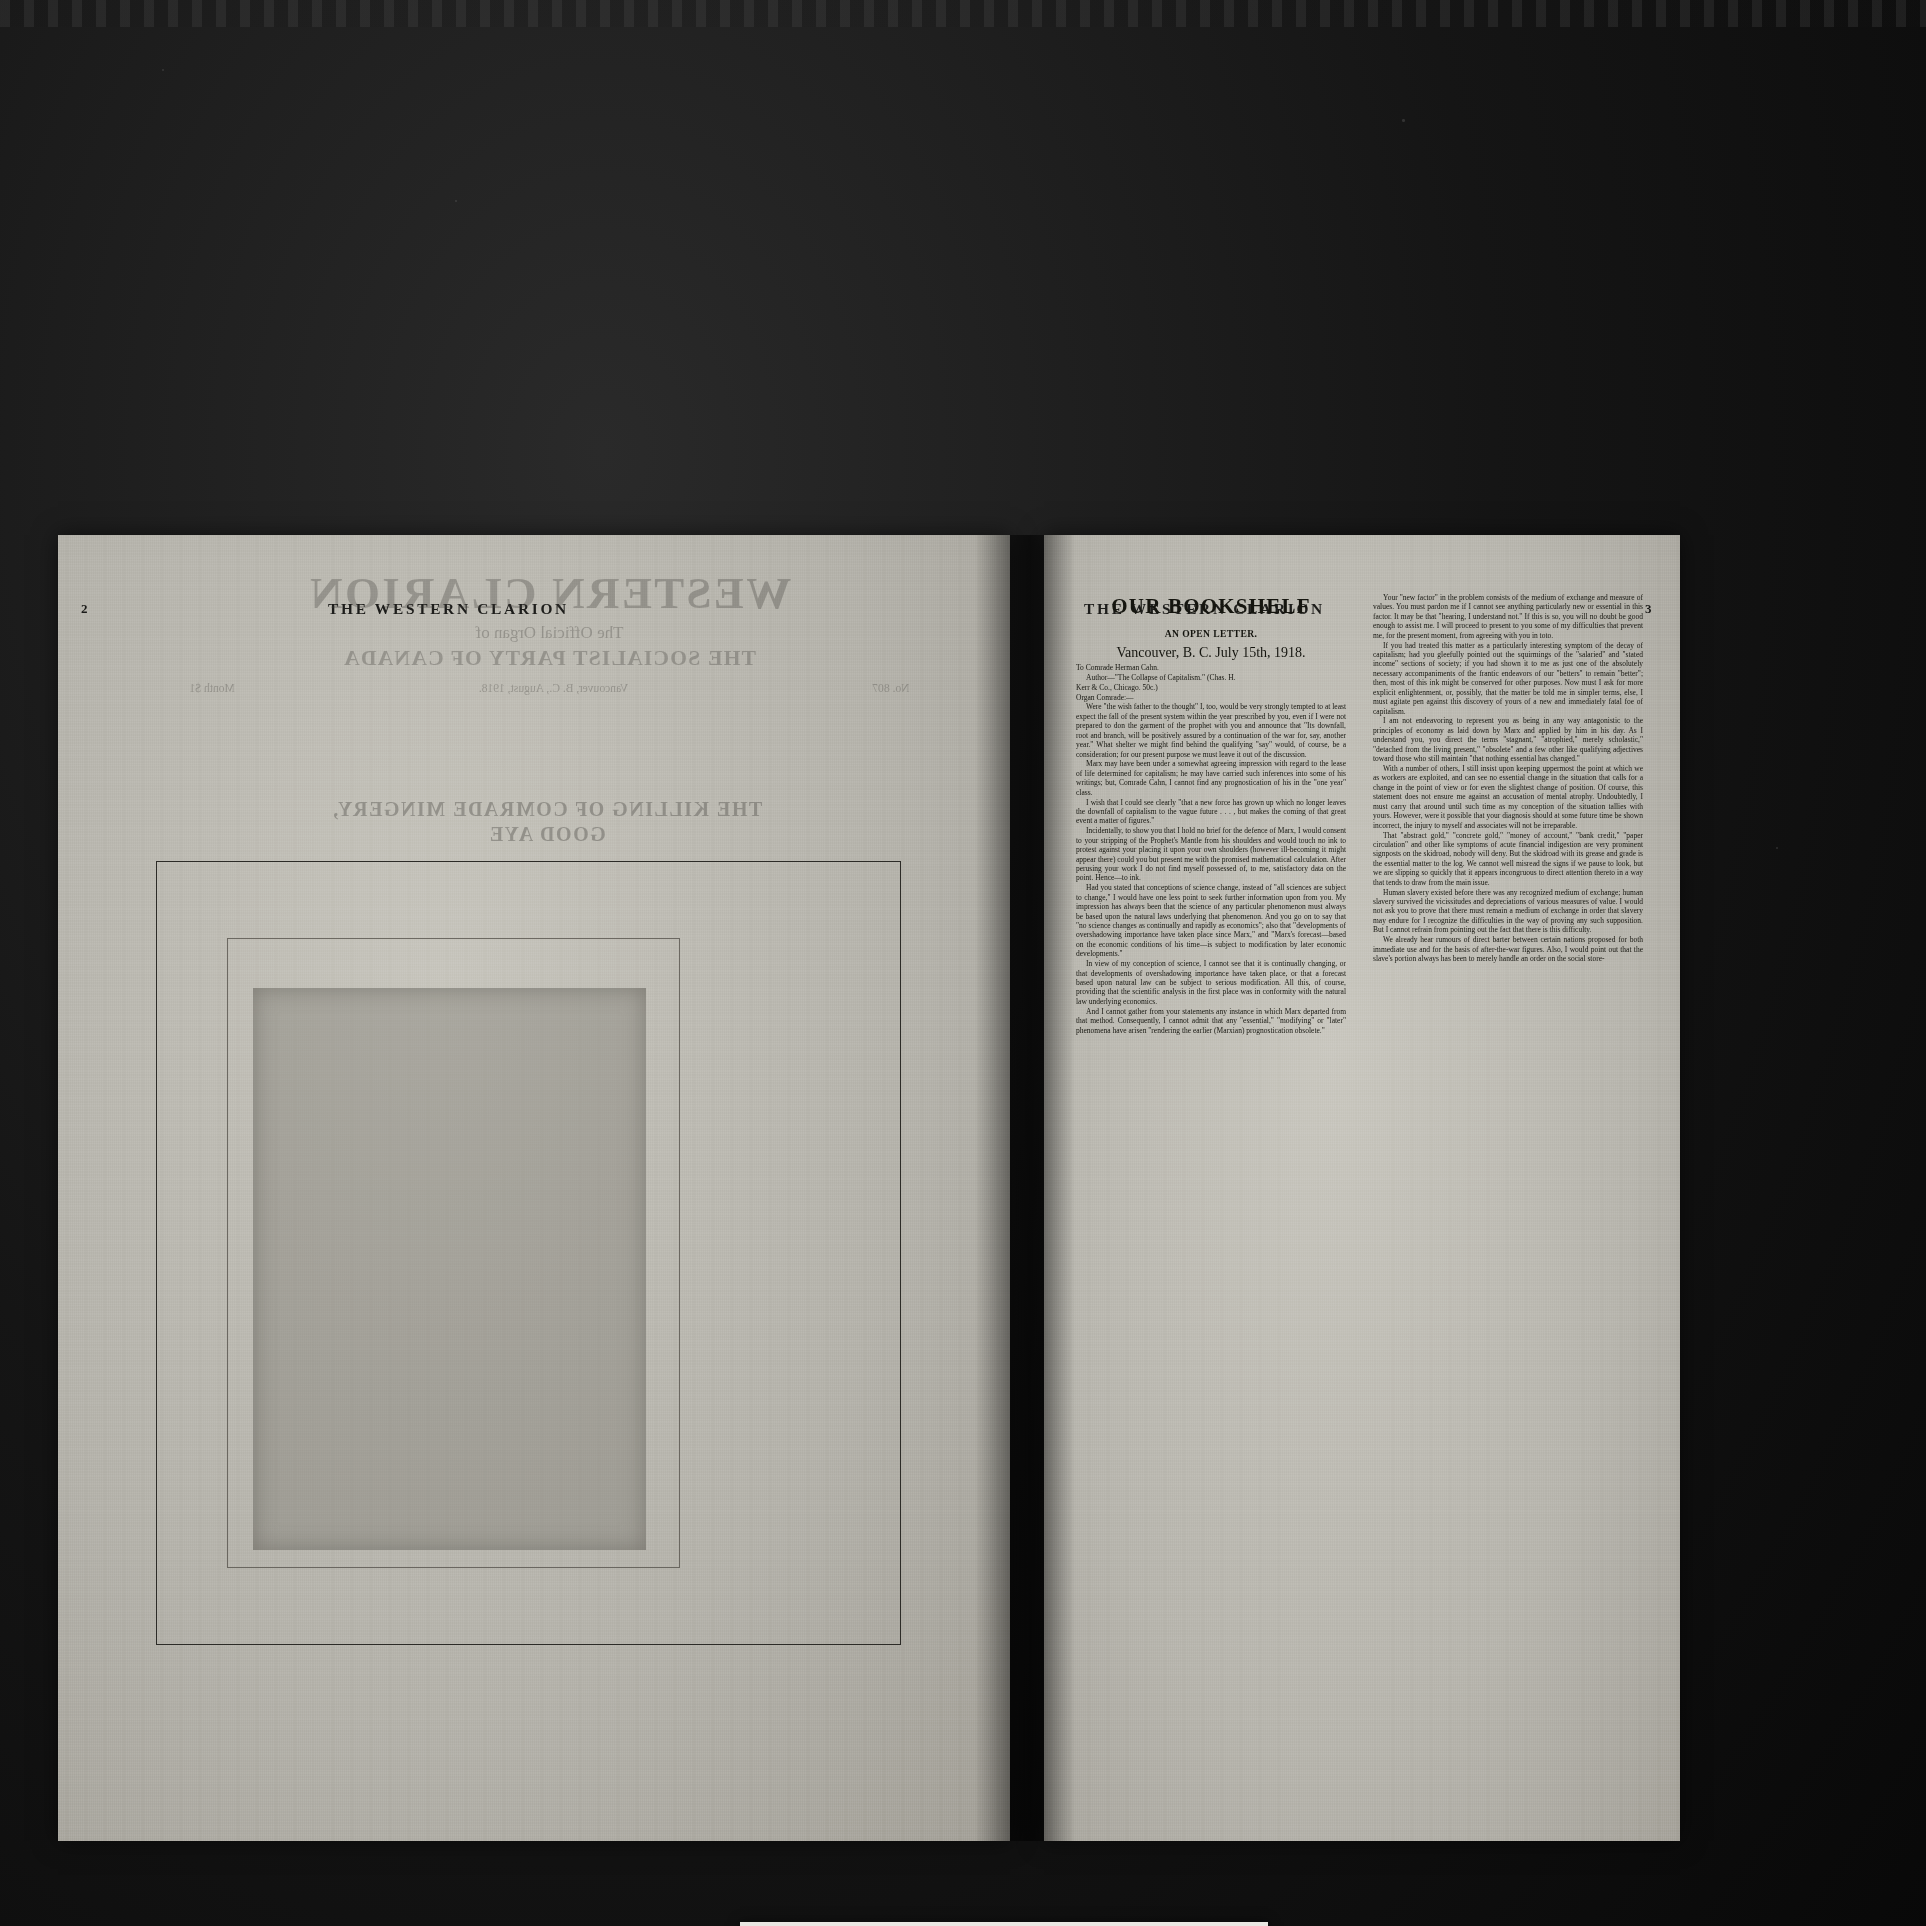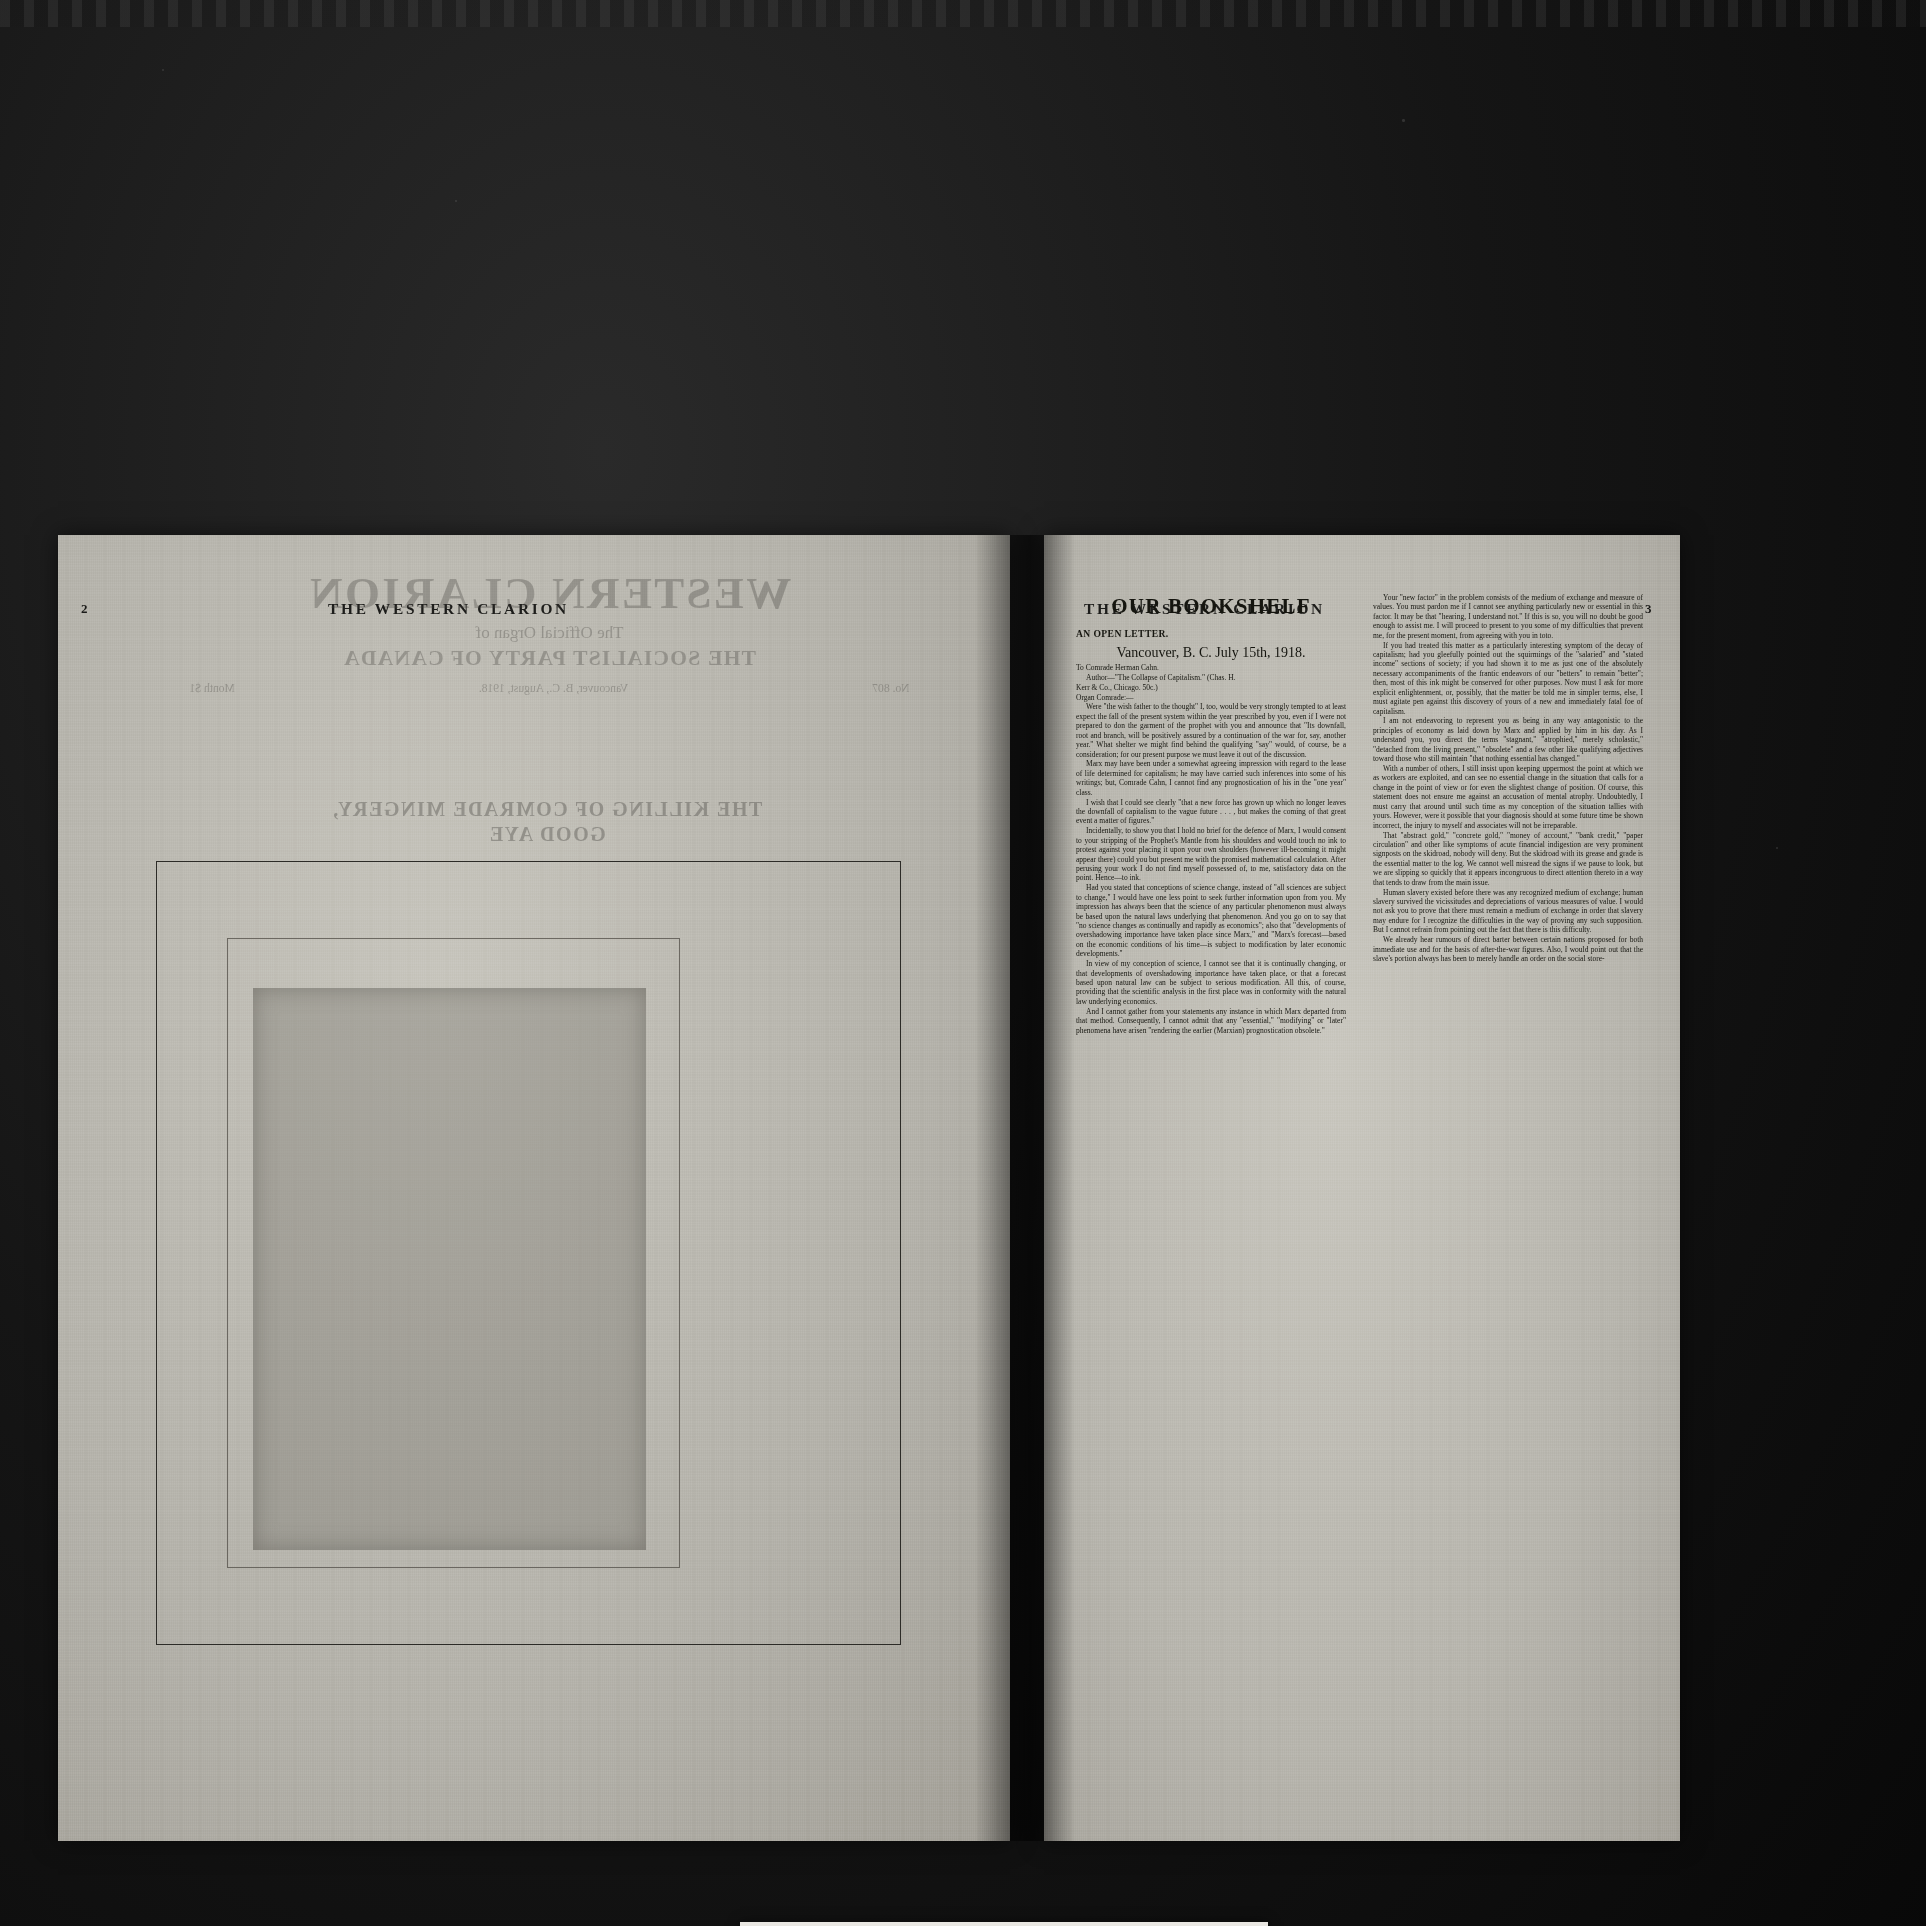--- a/index.html
+++ b/index.html
@@ -206,21 +206,21 @@
 
   .headline {
     text-align: center;
     font-size: 21px;
     font-weight: bold;
     letter-spacing: 1.2px;
     margin: 0 0 8.5px 0;
     text-indent: 0;
   }
   .subhead {
-    text-align: left;
+    text-align: center;
     font-size: 9.6px;
     font-weight: bold;
     letter-spacing: 0.4px;
     margin: 0 0 3.9px 0;
     text-indent: 0;
   }
   .dateline {
     text-align: center;
     font-size: 14px;
     margin: 0 0 1.5px 0;

